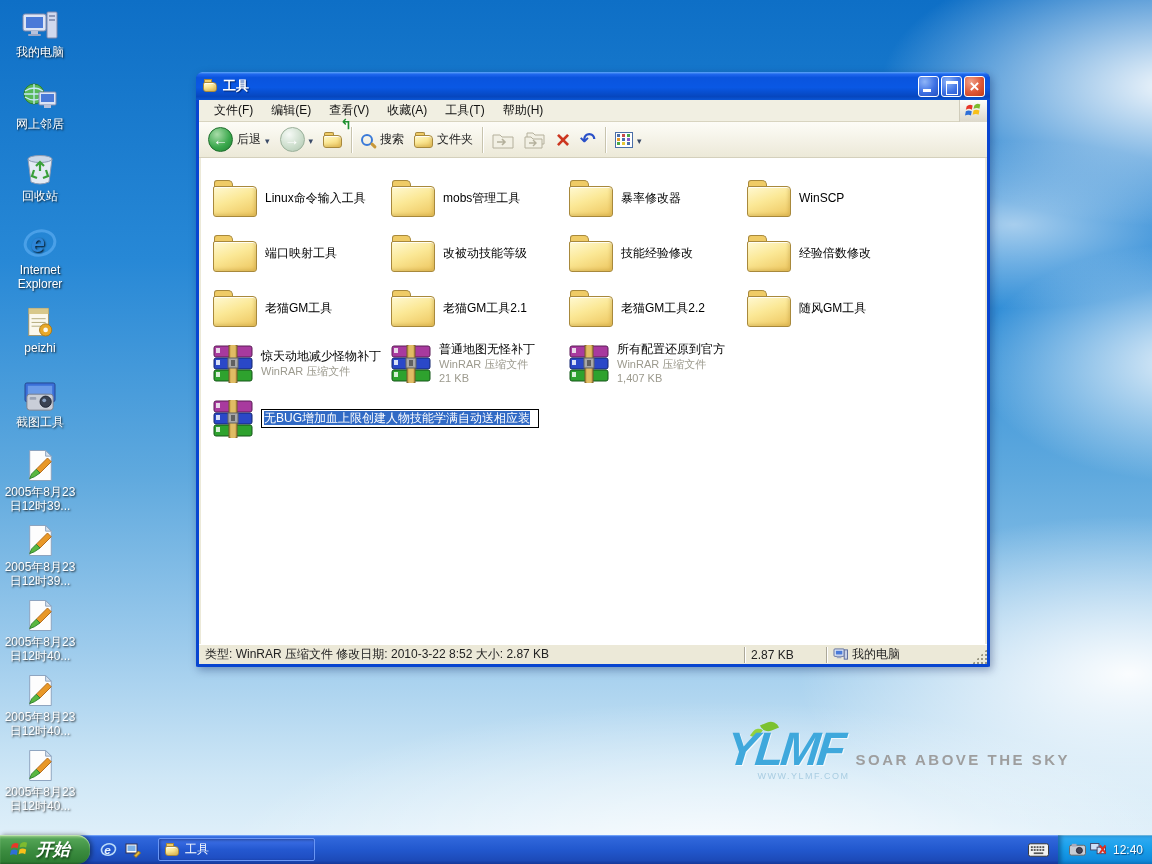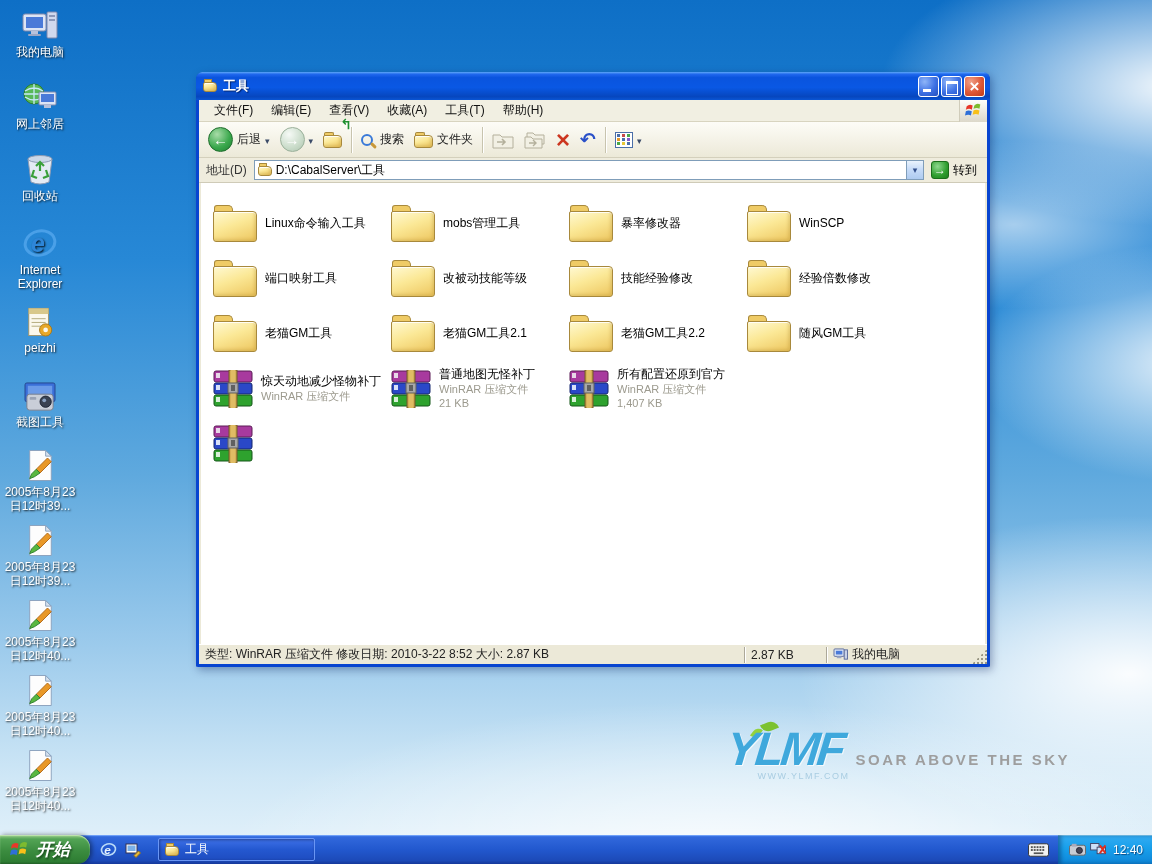--- a/index.html
+++ b/index.html
@@ -371,32 +371,20 @@
           <rect x="7" y="6" width="3" height="3" fill="#4A6EA8"></rect>
           <rect x="7" y="10" width="3" height="3" fill="#E8C838"></rect>
           <rect x="12" y="2" width="3" height="3" fill="#4AA84A"></rect>
           <rect x="12" y="6" width="3" height="3" fill="#8858C8"></rect>
           <rect x="12" y="10" width="3" height="3" fill="#4A6EA8"></rect>
         </svg>
       <span class="caret"></span>
     </div>
   </div>
 
-  <div class="addressbar">
-    <span class="addr-label">地址(D)</span>
-    <div class="combo">
-      <span class="xpfolder xs"></span>
-      <span>D:\CabalServer\工具</span>
-      <span class="combo-drop"></span>
-    </div>
-    <div class="gobtn">
-      <span class="goicon"></span>
-      <span>转到</span>
-    </div>
-  </div>
 
   <div class="content">
     <div class="fgrid">
       <div class="tile">
           <span class="xpfolder"></span>
           <div class="tlabel">
             <div class="tname">Linux命令输入工具</div>
           </div>
         </div>
       <div class="tile">
@@ -532,20 +520,21 @@
             <rect x="1" y="13" width="38" height="11" rx="2" fill="#2A48C8" stroke="#15266E"></rect>
             <rect x="1" y="25" width="38" height="11" rx="2" fill="#2EA22E" stroke="#155718"></rect>
             <rect x="3" y="3" width="4" height="5" fill="#E8D8E8"></rect>
             <rect x="3" y="15" width="4" height="5" fill="#D8E0F8"></rect>
             <rect x="3" y="27" width="4" height="5" fill="#D8F0D8"></rect>
             <rect x="16" y="0" width="8" height="38" fill="#C8A048" stroke="#705828"></rect>
             <rect x="17.5" y="0" width="5" height="38" fill="#E0BC64"></rect>
             <rect x="15" y="13" width="10" height="10" fill="#A8A8A8" stroke="#606060"></rect>
             <rect x="18" y="15" width="4" height="6" fill="#606060"></rect>
           </svg>
+        <div class="renbox"><span class="rensel">无BUG增加血上限创建人物技能学满自动送相应装</span></div>
       </div>
     </div>
   </div>
 
   <div class="statusbar">
     <div class="sp sp1">类型: WinRAR 压缩文件 修改日期: 2010-3-22 8:52 大小: 2.87 KB</div>
     <div class="sp sp2">2.87 KB</div>
     <div class="sp sp3">
       <svg width="15" height="13" viewBox="0 0 16 14">
           <rect x="1" y="1" width="11" height="8" rx="1" fill="#DCE5F5" stroke="#5A6A9A"></rect>

